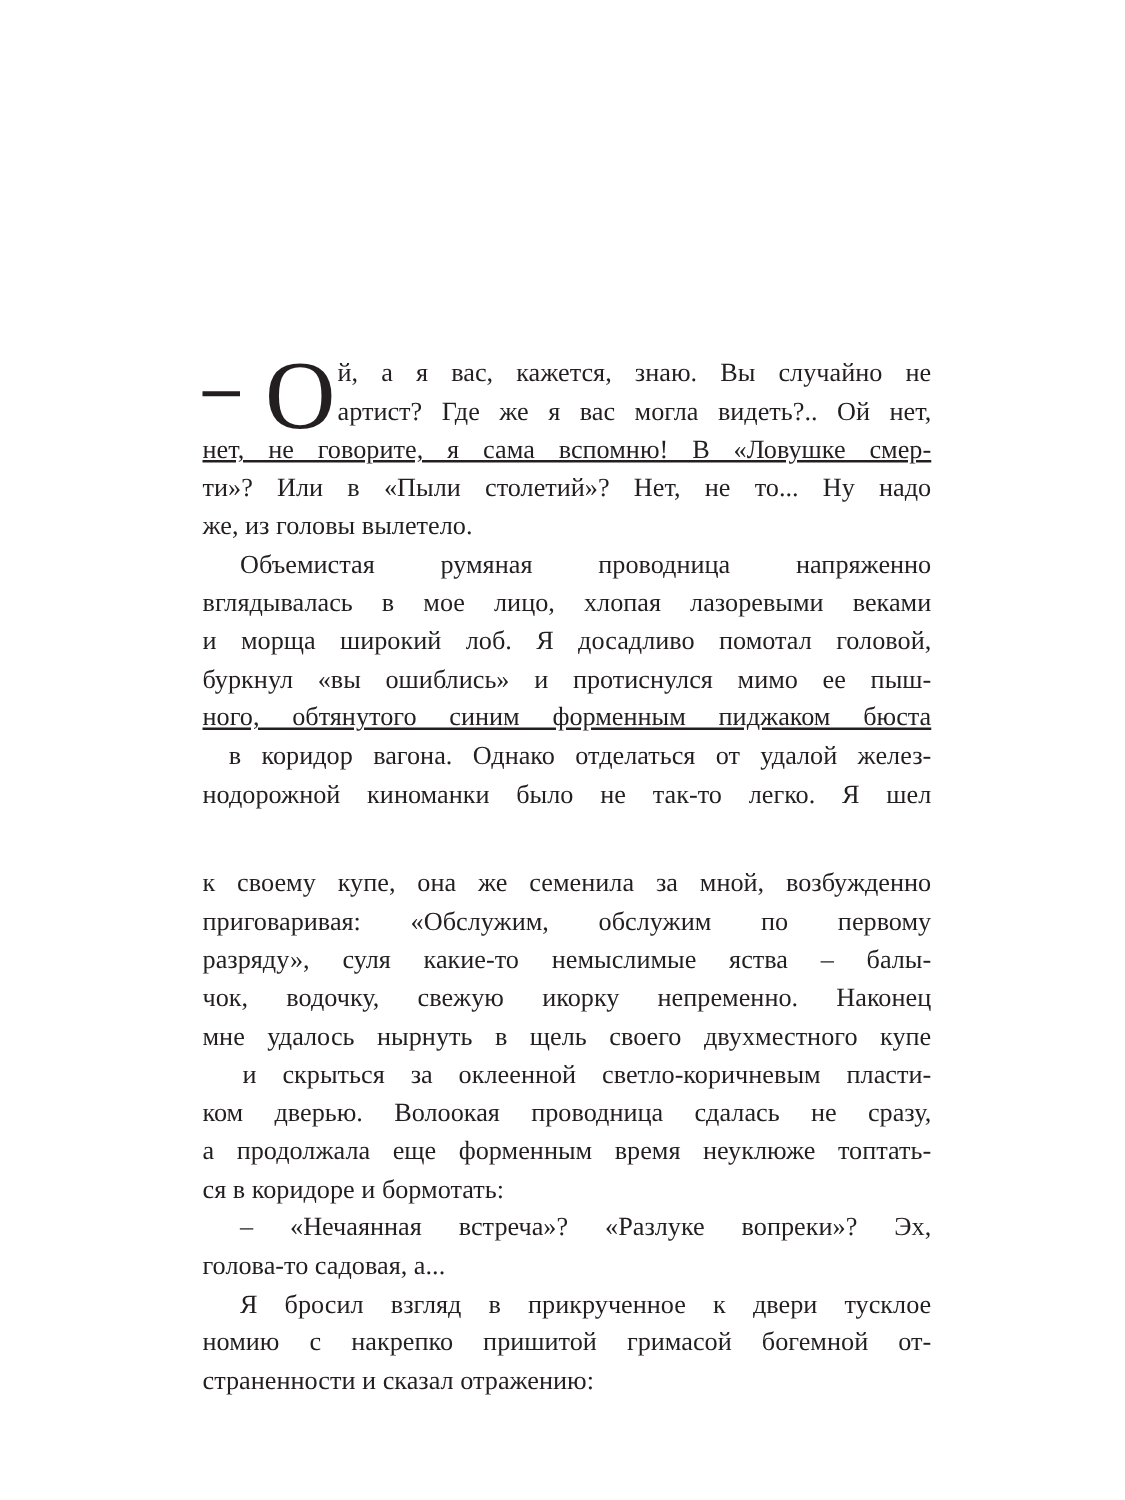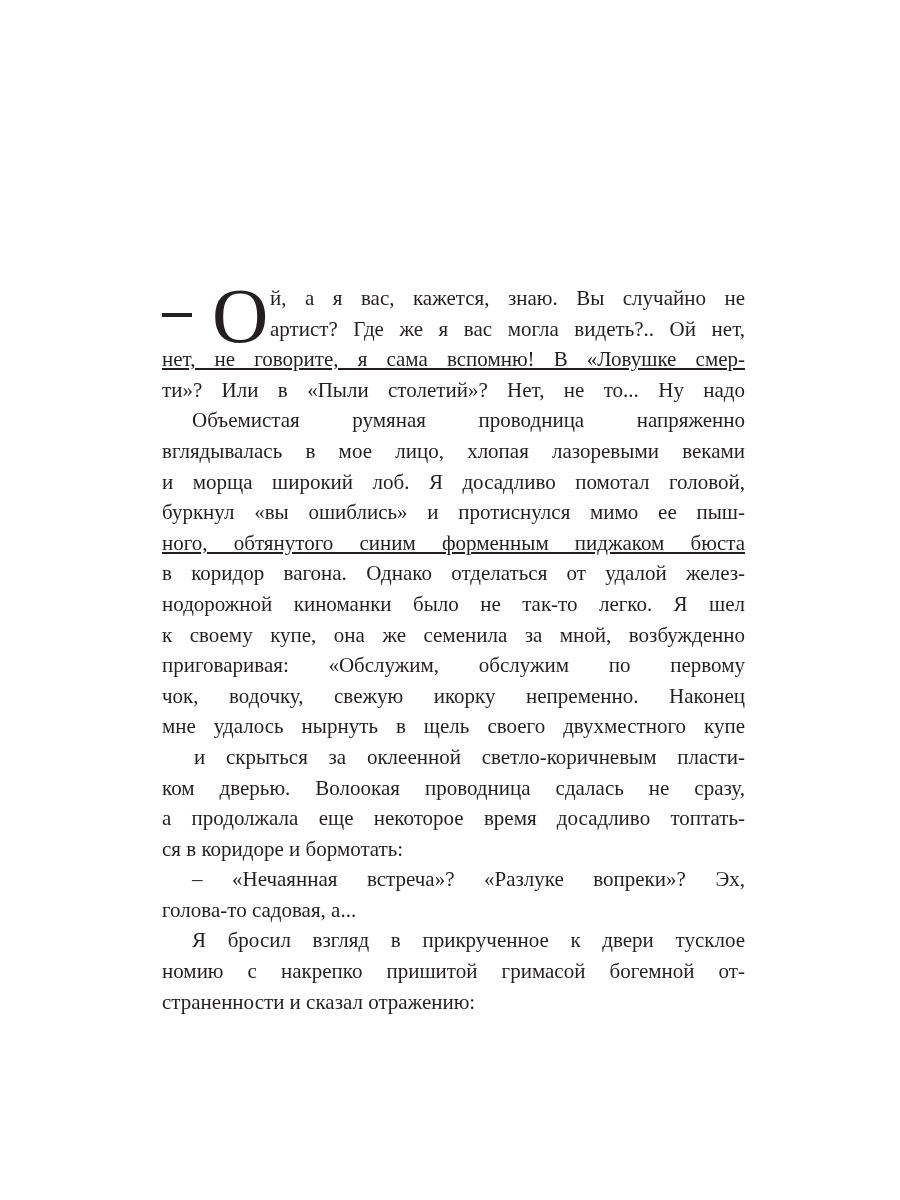--- a/index.html
+++ b/index.html
@@ -56,35 +56,37 @@
 
 <div class="page">
   <div class="first-wrap">
     <span class="dropdash"></span>
     <span class="dropcap">О</span>
     <span class="line" style="white-space: nowrap;"><span style="white-space: nowrap; word-spacing: 0px;">й, а я вас, кажется, знаю. Вы случайно не</span></span>
     <span class="line" style="white-space: nowrap;"><span style="white-space: nowrap; word-spacing: 0px;">артист? Где же я вас могла видеть?.. Ой нет,</span></span>
   </div>
   <span class="line" style="white-space: nowrap;"><span style="white-space: nowrap; word-spacing: 0px; text-decoration: underline;">нет, не говорите, я сама вспомню! В «Ловушке смер-</span></span>
   <span class="line" style="white-space: nowrap;"><span style="white-space: nowrap; word-spacing: 0px;">ти»? Или в «Пыли столетий»? Нет, не то... Ну надо</span></span>
+  <span class="line last">же, из головы вылетело.</span>
 
   <span class="line indent" style="white-space: nowrap;"><span style="white-space: nowrap; word-spacing: 0px;">Объемистая румяная проводница напряженно</span></span>
   <span class="line" style="white-space: nowrap;"><span style="white-space: nowrap; word-spacing: 0px;">вглядывалась в мое лицо, хлопая лазоревыми веками</span></span>
   <span class="line" style="white-space: nowrap;"><span style="white-space: nowrap; word-spacing: 0px;">и морща широкий лоб. Я досадливо помотал головой,</span></span>
   <span class="line" style="white-space: nowrap;"><span style="white-space: nowrap; word-spacing: 0px;">буркнул «вы ошиблись» и протиснулся мимо ее пыш-</span></span>
   <span class="line" style="white-space: nowrap;"><span style="white-space: nowrap; word-spacing: 0px; text-decoration: underline;">ного, обтянутого синим форменным пиджаком бюста</span></span>
-  <span class="line" style="white-space: nowrap;"><span style="white-space: nowrap; word-spacing: 0px;">в коридор вагона. Однако отделаться от удалой желез-</span></span>
+  <span class="line" style="white-space: nowrap;"><span style="white-space: nowrap; word-spacing: 0px; margin-left: 21px;">в коридор вагона. Однако отделаться от удалой желез-</span></span>
   <span class="line" style="white-space: nowrap;"><span style="white-space: nowrap; word-spacing: 0px;">нодорожной киноманки было не так-то легко. Я шел</span></span>
-  <span class="line" style="white-space: nowrap;"><span style="white-space: nowrap; word-spacing: 0px;">к своему купе, она же семенила за мной, возбужденно</span></span>
+  <span class="line" style="white-space: nowrap; margin-top: 41px;"><span style="white-space: nowrap; word-spacing: 0px;">к своему купе, она же семенила за мной, возбужденно</span></span>
   <span class="line" style="white-space: nowrap;"><span style="white-space: nowrap; word-spacing: 0px;">приговаривая: «Обслужим, обслужим по первому</span></span>
+  <span class="line" style="white-space: nowrap;"><span style="white-space: nowrap; word-spacing: 0px;">разряду», суля какие-то немыслимые яства – балы-</span></span>
   <span class="line" style="white-space: nowrap;"><span style="white-space: nowrap; word-spacing: 0px;">чок, водочку, свежую икорку непременно. Наконец</span></span>
   <span class="line" style="white-space: nowrap;"><span style="white-space: nowrap; word-spacing: 0px;">мне удалось нырнуть в щель своего двухместного купе</span></span>
   <span class="line" style="white-space: nowrap;"><span style="white-space: nowrap; word-spacing: 0px; margin-left: 32px;">и скрыться за оклеенной светло-коричневым пласти-</span></span>
   <span class="line" style="white-space: nowrap;"><span style="white-space: nowrap; word-spacing: 0px;">ком дверью. Волоокая проводница сдалась не сразу,</span></span>
-  <span class="line" style="white-space: nowrap;"><span style="white-space: nowrap; word-spacing: 0px;">а продолжала еще некоторое время досадливо топтать-</span></span>
+  <span class="line" style="white-space: nowrap;"><span style="white-space: nowrap; word-spacing: 0px;">а продолжала еще форменным время неуклюже топтать-</span></span>
   <span class="line last">ся в коридоре и бормотать:</span>
 
   <span class="line indent" style="white-space: nowrap;"><span style="white-space: nowrap; word-spacing: 0px;">– «Нечаянная встреча»? «Разлуке вопреки»? Эх,</span></span>
   <span class="line last">голова-то садовая, а...</span>
 
   <span class="line indent" style="white-space: nowrap;"><span style="white-space: nowrap; word-spacing: 0px;">Я бросил взгляд в прикрученное к двери тусклое</span></span>
   <span class="line" style="white-space: nowrap;"><span style="white-space: nowrap; word-spacing: 0px;">номию с накрепко пришитой гримасой богемной от-</span></span>
   <span class="line last">страненности и сказал отражению:</span>
 </div>
 

